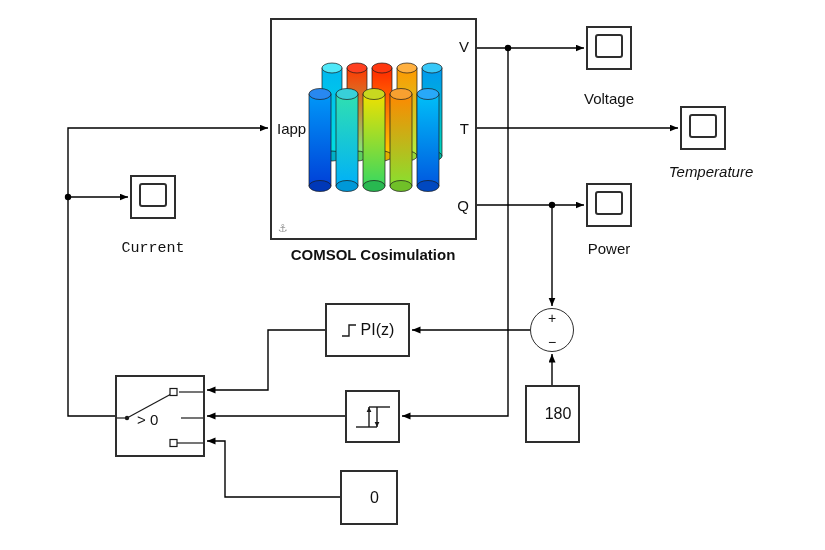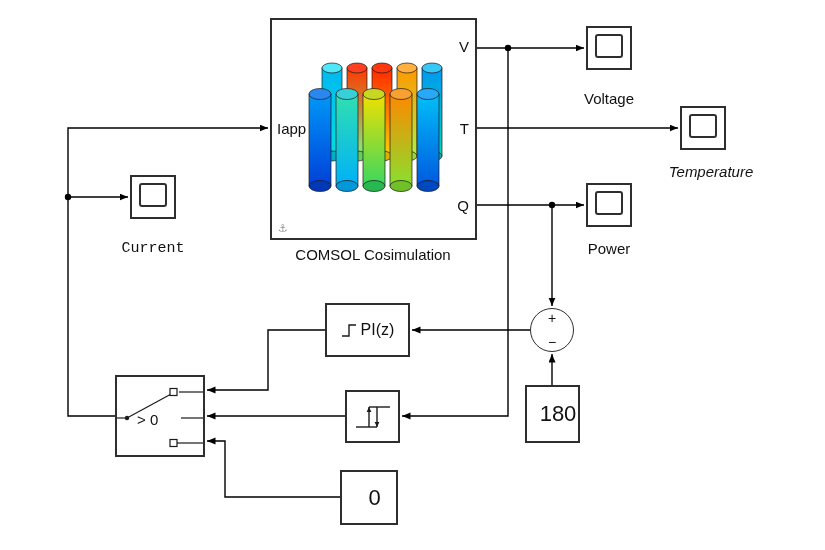--- a/index.html
+++ b/index.html
@@ -11,21 +11,21 @@
   .scope{width:46px;height:44px;border-width:2px;}
   .scope-screen{position:absolute;left:7px;right:7px;top:6px;height:20px;
     border:2px solid #2e2e2e;border-radius:3px;background:#fff;}
   .blk-label{position:absolute;font-size:15px;text-align:center;white-space:nowrap;
     transform:translateX(-50%);color:#111;}
   .portlbl{position:absolute;font-size:15px;color:#111;}
   .wires{position:absolute;left:0;top:0;}
   .sum-circle{width:44px;height:44px;border-radius:50%;border-width:1.6px;}
   .sum-sign{position:absolute;left:0;right:0;text-align:center;font-size:14px;line-height:12px;}
   .const-txt{display:flex;align-items:center;justify-content:center;height:100%;
-    font-size:22px;padding-left:11px;}
+    font-size:16px;padding-left:11px;}
   .pid-inner{display:flex;align-items:center;justify-content:center;height:100%;gap:4px;
     font-size:16px;}
   .centered-svg{display:flex;align-items:center;justify-content:center;height:100%;}
 </style>
 </head>
 <body>
 
 <div id="canvas">
 
   <svg class="wires" width="825" height="550" viewBox="0 0 825 550">
@@ -146,21 +146,21 @@
           <ellipse cx="80" cy="42" rx="11" ry="5.5" fill="#c8d820"></ellipse>
         <rect x="96" y="42" width="22" height="92" fill="url(#g9)"></rect>
           <ellipse cx="107" cy="134" rx="11" ry="5.5" fill="#70c028"></ellipse>
           <ellipse cx="107" cy="42" rx="11" ry="5.5" fill="#f8a030"></ellipse>
         <rect x="123" y="42" width="22" height="92" fill="url(#g10)"></rect>
           <ellipse cx="134" cy="134" rx="11" ry="5.5" fill="#0048c0"></ellipse>
           <ellipse cx="134" cy="42" rx="11" ry="5.5" fill="#28a8f8"></ellipse>
       </g>
     </svg>
   </div>
-  <div class="blk-label" style="left:373px;top:246px;">COMSOL Cosimulation</div>
+  <div class="blk-label" style="left:373px;top:246px;font-weight:bold;">COMSOL Cosimulation</div>
 
   <div class="blk scope" style="left:586px;top:26px;">
     <div class="scope-screen"></div>
   </div>
   <div class="blk-label" style="left:609px;top:90px;">Voltage</div>
 
   <div class="blk scope" style="left:680px;top:106px;">
     <div class="scope-screen"></div>
   </div>
   <div class="blk-label" style="left:711px;top:163px;font-style:italic;">Temperature</div>

